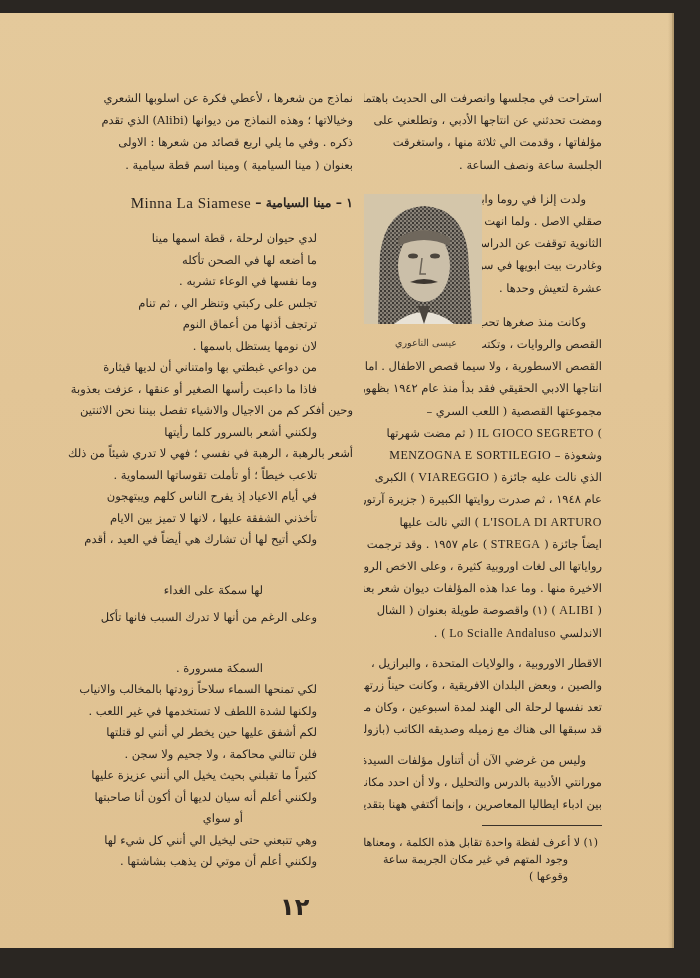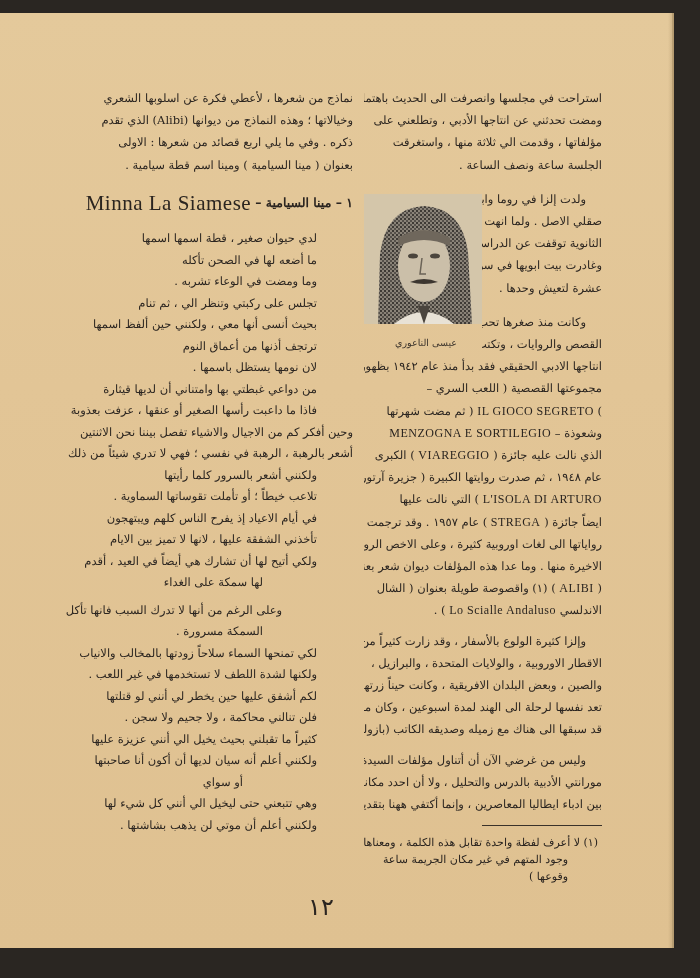--- a/index.html
+++ b/index.html
@@ -35,30 +35,30 @@
     .photo {
       width: 118px; height: 130px; position: relative; overflow: hidden;
       background: #d9c9a8;
     }
     .caption { font-size: 9.5px; line-height: 14px; margin-top: 12px; color: #3a322a; }
     .indent { padding-right: 16px; }
     .poem-title {
       direction: rtl; font-size: 12.5px; margin: 16px 0 14px 0; color: #2b2520;
       display: flex; justify-content: flex-start; gap: 4px; white-space: nowrap;
     }
-    .poem-title .lat { font-size: 21px; }
+    .poem-title .lat { font-size: 15px; }
     .verse { display: block; white-space: nowrap; padding-right: 36px; }
-    .verse.c { padding-right: 90px; }
+    .verse.c { padding-right: 90px; margin-top: 29px; }
     .verse.c2 { padding-right: 110px; }
     .rule { width: 120px; height: 1px; background: #3a322a; margin: 10px 0 8px auto; margin-right: 0; }
     .rule-wrap { display: flex; justify-content: flex-start; }
     .footnote { font-size: 11px; line-height: 17px; padding-right: 4px; }
     .footnote .l2 { padding-right: 30px; display: block; }
     .pagenum {
-      position: absolute; left: 308px; top: 880px; font-size: 24px; font-weight: normal;
+      position: absolute; left: 280px; top: 880px; font-size: 24px; font-weight: bold;
       color: #2b2520; font-family: "DejaVu Sans", sans-serif; direction: rtl;
     }
   </style>
 </head>
 <body>
 
 <div class="page">
 
   <div class="col col-right">
     <div class="p indent-first">
@@ -102,20 +102,21 @@
         <span class="line">عشرة لتعيش وحدها .</span>
       </div>
 
       <div class="p" style="margin-top:12px;">
         <span class="line indent">وكانت منذ صغرها تحب</span>
         <span class="line">القصص والروايات ، وتكتب</span>
       </div>
     </div>
 
     <div class="p" style="clear:both;">
+      <span class="line">القصص الاسطورية ، ولا سيما قصص الاطفال . اما</span>
       <span class="line">انتاجها الادبي الحقيقي فقد بدأ منذ عام ١٩٤٢ بظهور</span>
       <span class="line">مجموعتها القصصية ( اللعب السري –</span>
 
       <span class="line">
         <span>)</span>
         <span class="lat">IL GIOCO SEGRETO</span>
         <span>( ثم مضت شهرتها</span>
       </span>
       <span class="line">
         <span>وشعوذة –</span>
@@ -146,21 +147,20 @@
         <span>) (١) واقصوصة طويلة بعنوان ( الشال</span>
       </span>
       <span class="line">
         <span>الاندلسي</span>
         <span class="lat">Lo Scialle Andaluso</span>
         <span>) .</span>
       </span>
     </div>
 
     <div class="p" style="margin-top:8px;">
-      <span class="line indent">وإلزا كثيرة الولوع بالأسفار ، وقد زارت كثيراً من</span>
       <span class="line">الاقطار الاوروبية ، والولايات المتحدة ، والبرازيل ،</span>
       <span class="line">والصين ، وبعض البلدان الافريقية ، وكانت حيناً زرتها</span>
       <span class="line">تعد نفسها لرحلة الى الهند لمدة اسبوعين ، وكان مورافيا</span>
       <span class="line">قد سبقها الى هناك مع زميله وصديقه الكاتب (بازوليني) .</span>
     </div>
 
     <div class="p" style="margin-top:8px;">
       <span class="line indent">وليس من غرضي الآن أن أتناول مؤلفات السيدة</span>
       <span class="line">مورانتي الأدبية بالدرس والتحليل ، ولا أن احدد مكانها</span>
       <span class="line">بين ادباء ايطاليا المعاصرين ، وإنما أكتفي ههنا بتقديم</span>
@@ -183,38 +183,37 @@
       <span class="line">ذكره . وفي ما يلي اربع قصائد من شعرها : الاولى</span>
       <span class="line">بعنوان ( مينا السيامية ) ومينا اسم قطة سيامية .</span>
     </div>
 
     <div class="poem-title">
       <span style="font-weight:bold;">١ – مينا السيامية –</span>
       <span class="lat">Minna La Siamese</span>
     </div>
 
     <div style="line-height:21.5px;">
-      <span class="verse">لدي حيوان صغير ، قطة اسمها اسمها</span>
+      <span class="verse">لدي حيوان لرحلة ، قطة اسمها مينا</span>
       <span class="verse">ما أضعه لها في الصحن تأكله</span>
-      <span class="verse">وما ومضت في الوعاء تشربه .</span>
+      <span class="verse">وما نفسها في الوعاء تشربه .</span>
       <span class="verse">تجلس على ركبتي وتنظر الي ، ثم تنام</span>
-      <span class="verse">بحيث أنسى أنها معي ، ولكنني حين ألفظ اسمها</span>
       <span class="verse">ترتجف أذنها من أعماق النوم</span>
       <span class="verse">لان نومها يستظل باسمها .</span>
       <span class="verse">من دواعي غبطتي بها وامتناني أن لديها قيثارة</span>
       <span class="verse">فاذا ما داعبت رأسها الصغير أو عنقها ، عزفت بعذوبة</span>
       <span class="verse" style="padding-right:0;">وحين أفكر كم من الاجيال والاشياء تفصل بيننا نحن الاثنتين</span>
+      <span class="verse">ولكنني أشعر بالسرور كلما رأيتها</span>
       <span class="verse" style="padding-right:0;">أشعر بالرهبة ، الرهبة في نفسي ؛ فهي لا تدري شيئاً من ذلك</span>
-      <span class="verse">ولكنني أشعر بالسرور كلما رأيتها</span>
       <span class="verse">تلاعب خيطاً ؛ أو تأملت تقوساتها السماوية .</span>
       <span class="verse">في أيام الاعياد إذ يفرح الناس كلهم ويبتهجون</span>
       <span class="verse">تأخذني الشفقة عليها ، لانها لا تميز بين الايام</span>
       <span class="verse">ولكي أتيح لها أن تشارك هي أيضاً في العيد ، أقدم</span>
       <span class="verse c">لها سمكة على الغداء</span>
-      <span class="verse" style="margin-top:6px;text-align:center;">وعلى الرغم من أنها لا تدرك السبب فانها تأكل</span>
+      <span class="verse" style="margin-top:6px;">وعلى الرغم من أنها لا تدرك السبب فانها تأكل</span>
       <span class="verse c">السمكة مسرورة .</span>
       <span class="verse">لكي تمنحها السماء سلاحاً زودتها بالمخالب والانياب</span>
       <span class="verse">ولكنها لشدة اللطف لا تستخدمها في غير اللعب .</span>
       <span class="verse">لكم أشفق عليها حين يخطر لي أنني لو قتلتها</span>
       <span class="verse">فلن تنالني محاكمة ، ولا جحيم ولا سجن .</span>
       <span class="verse">كثيراً ما تقبلني بحيث يخيل الي أنني عزيزة عليها</span>
       <span class="verse">ولكنني أعلم أنه سيان لديها أن أكون أنا صاحبتها</span>
       <span class="verse c2">أو سواي</span>
       <span class="verse">وهي تتبعني حتى ليخيل الي أنني كل شيء لها</span>
       <span class="verse">ولكنني أعلم أن موتي لن يذهب بشاشتها .</span>

